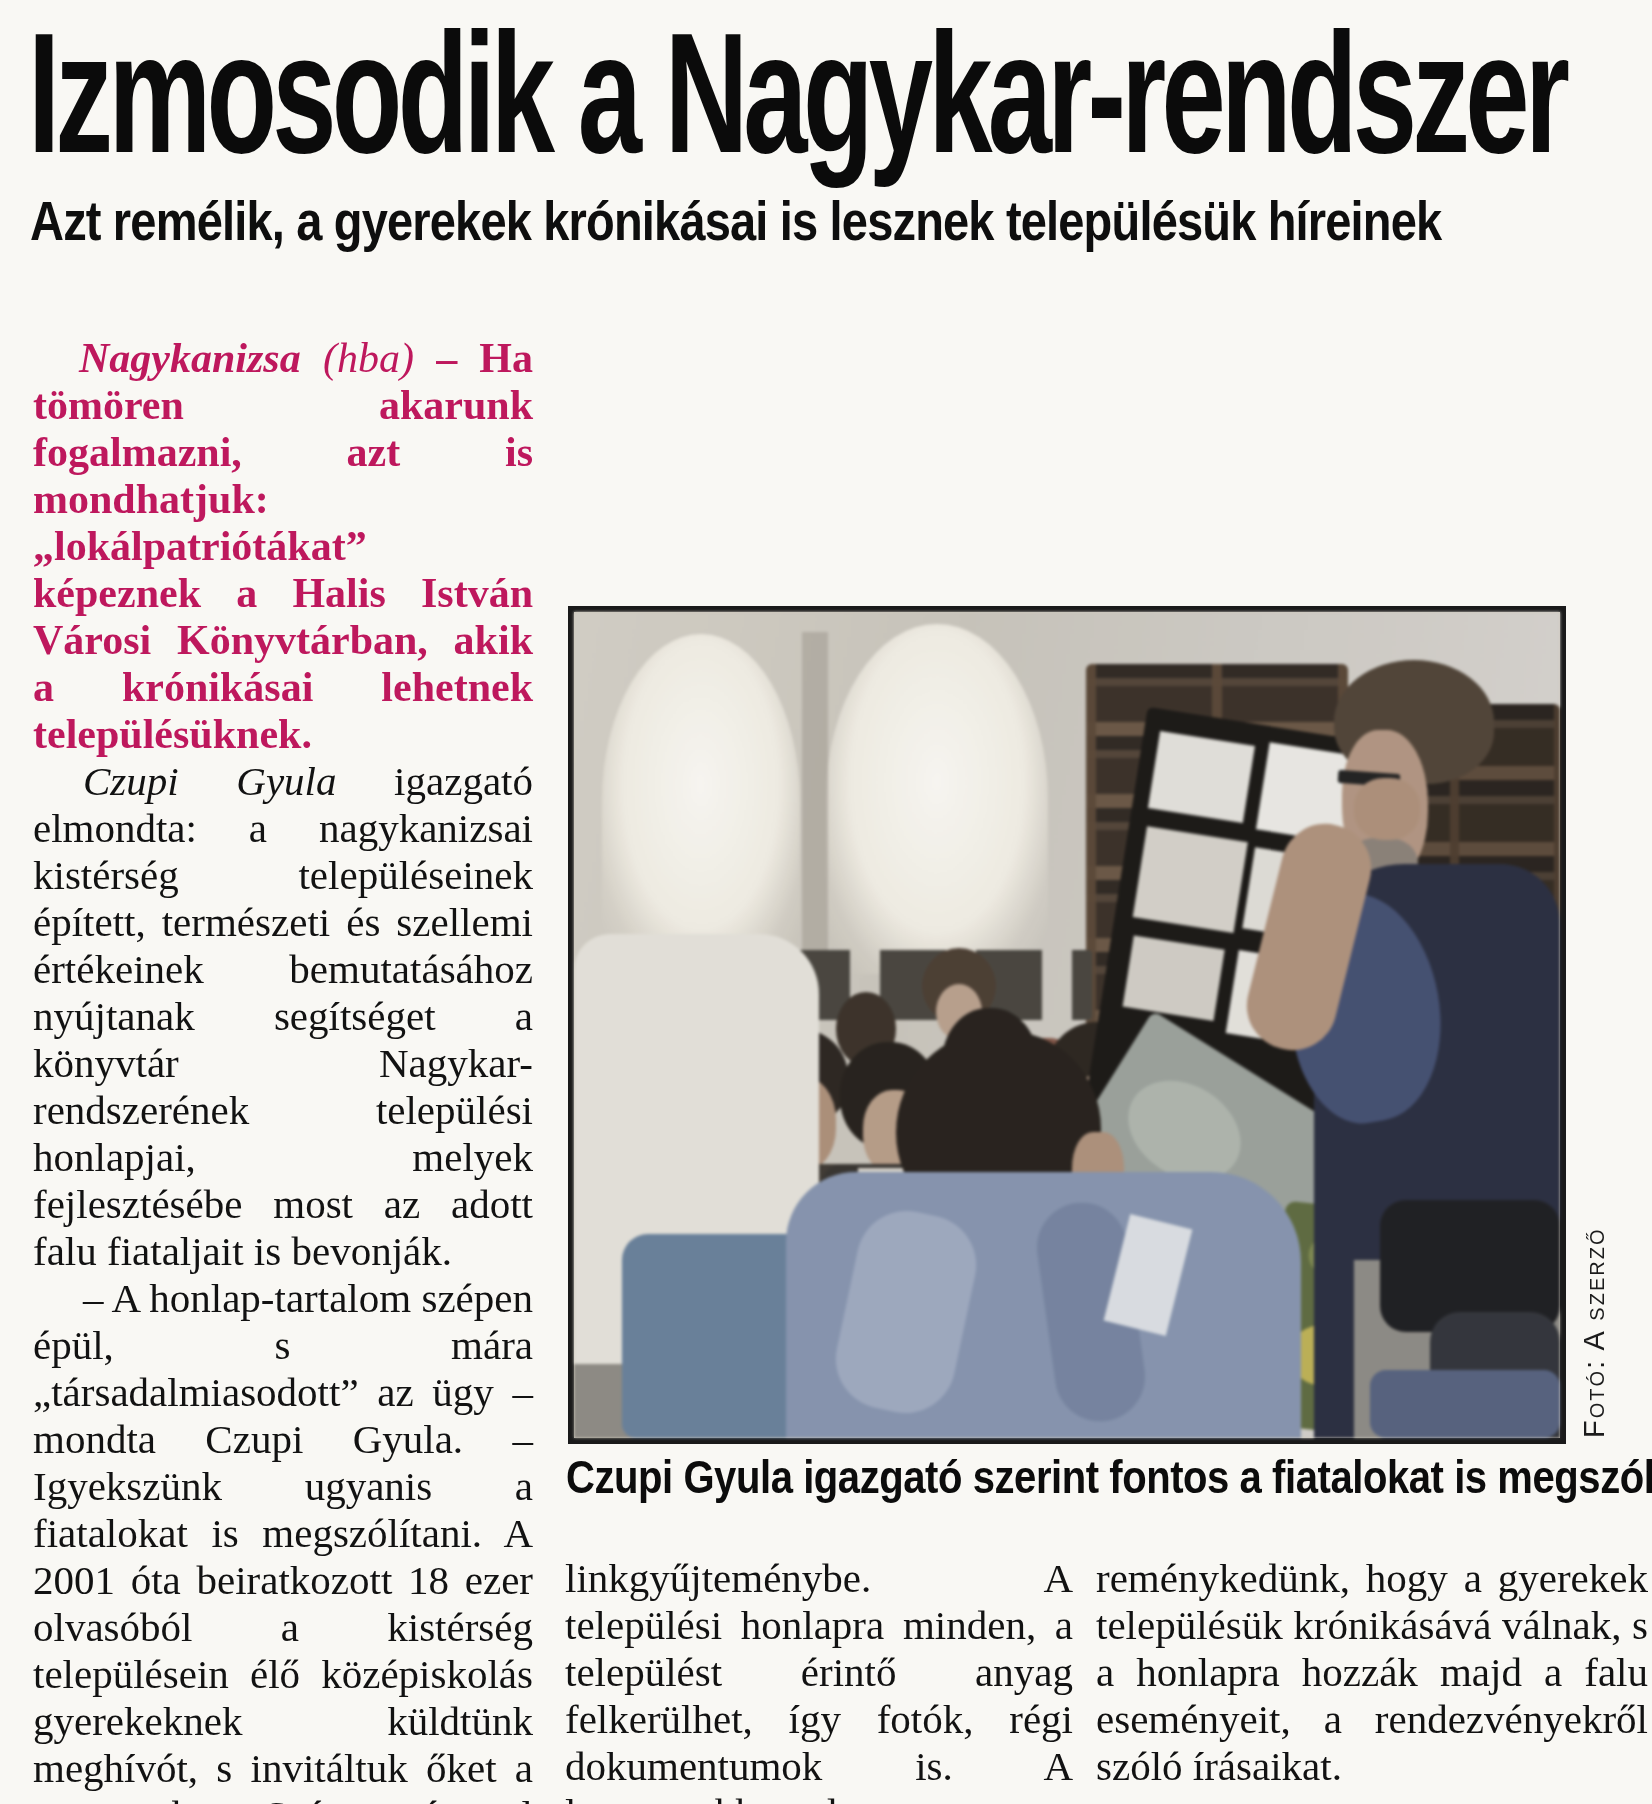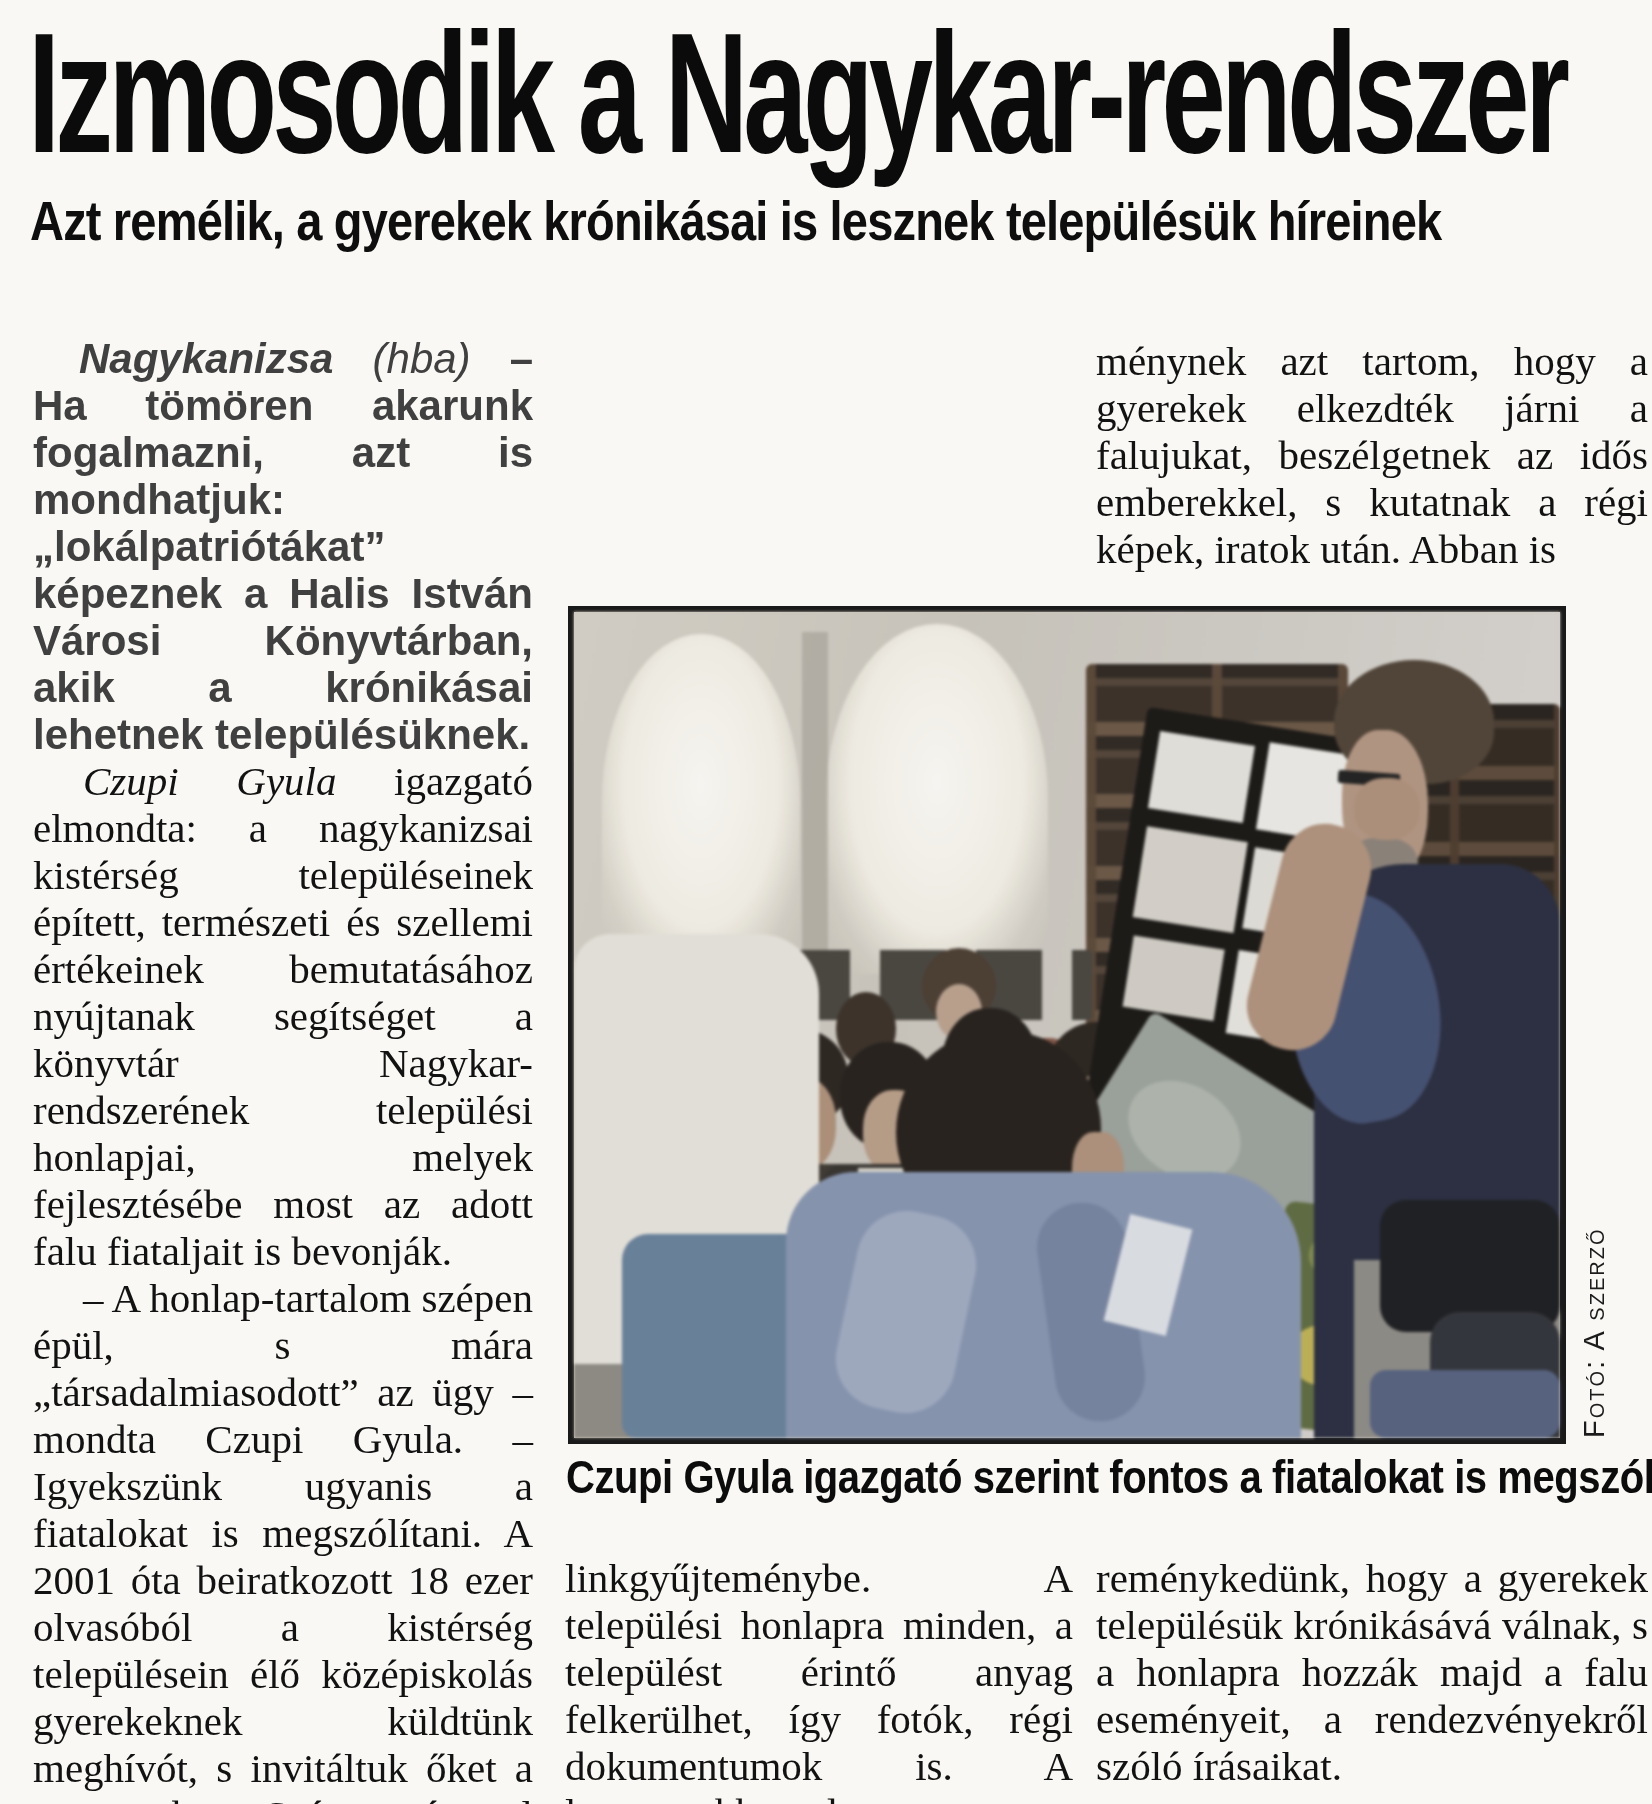--- a/index.html
+++ b/index.html
@@ -16,22 +16,22 @@
           transform:scaleX(0.84); transform-origin:0 0; white-space:nowrap; color:#0e0e0e; }
 
   .col  { position:absolute; text-align:justify; }
   .c1   { left:33px;   top:335px;  width:500px; }
   .c2t  { left:565px;  top:338px;  width:508px; }
   .c3t  { left:1096px; top:338px;  width:552px; }
   .c2b  { left:565px;  top:1555px; width:508px; }
   .c3b  { left:1096px; top:1555px; width:552px; }
 
   .body { font-size:41px; line-height:47px; margin:0; }
-  .lead { font-family:Liberation Sans, sans-serif; font-weight:700;
-          font-size:42px; line-height:47px; margin:0; text-indent:46px; color:#404040; }
+  .lead { font-family:Liberation Serif, serif; font-weight:700;
+          font-size:42px; line-height:47px; margin:0; text-indent:46px; color:#be185d; }
   .indent { text-indent:50px; }
   .dateline { font-style:italic; font-weight:700; }
   .byline   { font-style:italic; font-weight:400; }
   .speaker  { font-style:italic;margin-top:20px; }
 
   .caption { position:absolute; left:566px; top:1452px; width:1080px; margin:0;
              font-family:"Liberation Sans", sans-serif; font-weight:700;
              font-size:46px; line-height:1.1; letter-spacing:-0.5px;
              transform:scaleX(0.87); transform-origin:0 0; white-space:nowrap; color:#0c0c0c; }
   .credit  { position:absolute; left:1578px; top:1438px; margin:0;
@@ -57,23 +57,20 @@
   <div class="col c1">
     <p class="lead"><span class="dateline">Nagykanizsa</span>
       <span class="byline">(hba)</span>
       <span>– Ha tömören akarunk fogalmazni, azt is mondhatjuk: „lokálpatriótákat” képeznek a Halis István Városi Könyvtárban, akik a krónikásai lehetnek településüknek.</span></p>
     <p class="body indent"><span class="speaker">Czupi Gyula</span>
       <span>igazgató elmondta: a nagykanizsai kistérség településeinek épített, természeti és szellemi értékeinek bemutatásához nyújtanak segítséget a könyvtár Nagykar-rendszerének települési honlapjai, melyek fejlesztésébe most az adott falu fiataljait is bevonják.</span></p>
     <p class="body indent">– A honlap-tartalom szépen épül, s mára „társadalmiasodott” az ügy – mondta Czupi Gyula. – Igyekszünk ugyanis a fiatalokat is megszólítani. A 2001 óta beiratkozott 18 ezer olvasóból a kistérség településein élő középiskolás gyerekeknek küldtünk meghívót, s invitáltuk őket a programba. Szép számmal jöttek is, nekik mutattuk meg, hogyan tudnak a Nagykaron be-</p>
   </div>
 
 
-  <div class="col c3t">
-    <p class="body">ménynek azt tartom, hogy a gyerekek elkezdték járni a falujukat, beszélgetnek az idős emberekkel, s kutatnak a régi képek, iratok után. Abban is</p>
-  </div>
 
   <figure class="photo">
     <div class="pi">
 
       <div class="ph" style="left:28px;top:22px;width:198px;height:335px;border-radius:50% 50% 8% 8%;background:radial-gradient(ellipse at 50% 45%,#fffdf6 0%,#f7f2e4 55%,rgba(240,233,216,0.25) 78%,rgba(240,233,216,0) 90%);"></div>
       <div class="ph" style="left:252px;top:12px;width:222px;height:350px;border-radius:50% 50% 8% 8%;background:radial-gradient(ellipse at 50% 45%,#fffdf6 0%,#f7f2e4 55%,rgba(240,233,216,0.25) 78%,rgba(240,233,216,0) 90%);"></div>
       <div class="ph" style="left:228px;top:20px;width:26px;height:330px;background:rgba(160,150,135,0.5);"></div>
       <div class="ph" style="left:512px;top:52px;width:262px;height:385px;border-radius:6px;background:repeating-linear-gradient(90deg,rgba(95,68,44,0.95) 0 10px,rgba(0,0,0,0) 10px 126px),repeating-linear-gradient(180deg,#2e241c 0 14px,#55412f 14px 22px,#3b2c20 22px 58px,#70543a 58px 72px);"></div>
       <div class="ph" style="left:772px;top:92px;width:214px;height:440px;border-radius:6px;background:repeating-linear-gradient(90deg,rgba(80,56,36,0.95) 0 9px,rgba(0,0,0,0) 9px 104px),repeating-linear-gradient(180deg,#271e17 0 16px,#4c3a2a 16px 24px,#332619 24px 62px,#614730 62px 76px);"></div>
       <div class="ph" style="left:18px;top:338px;width:500px;height:70px;border-radius:4px;background:repeating-linear-gradient(90deg,#474239 0 66px,rgba(0,0,0,0) 66px 96px);"></div>

